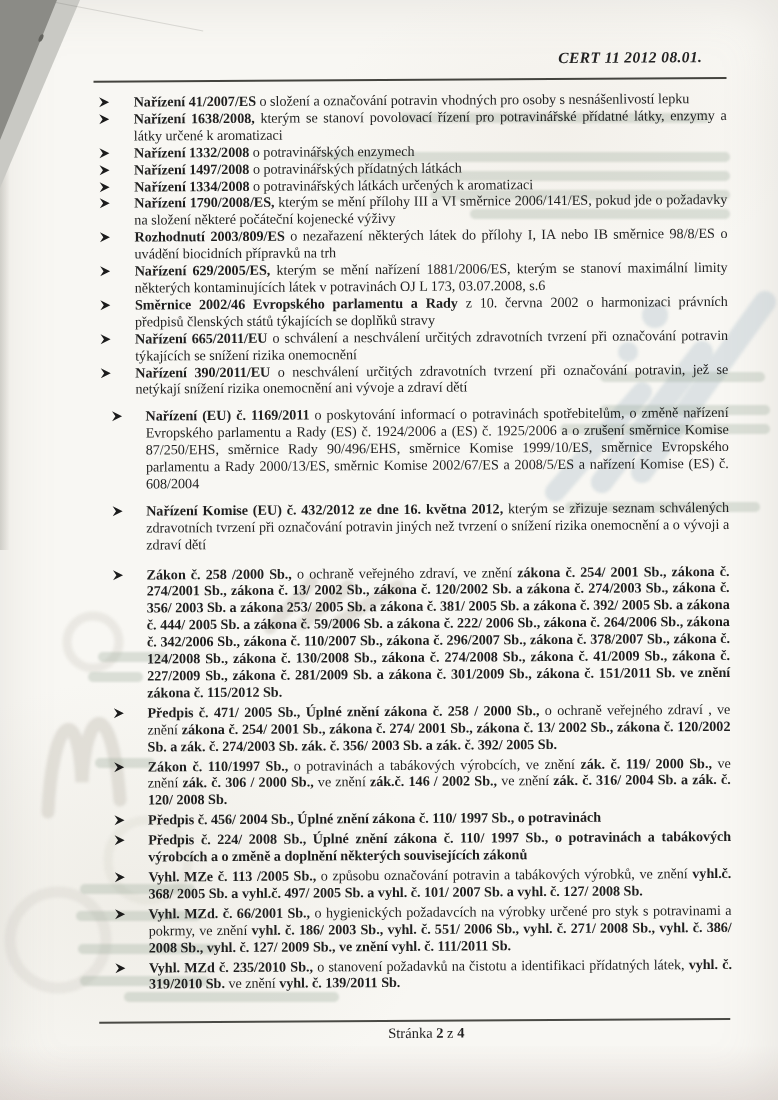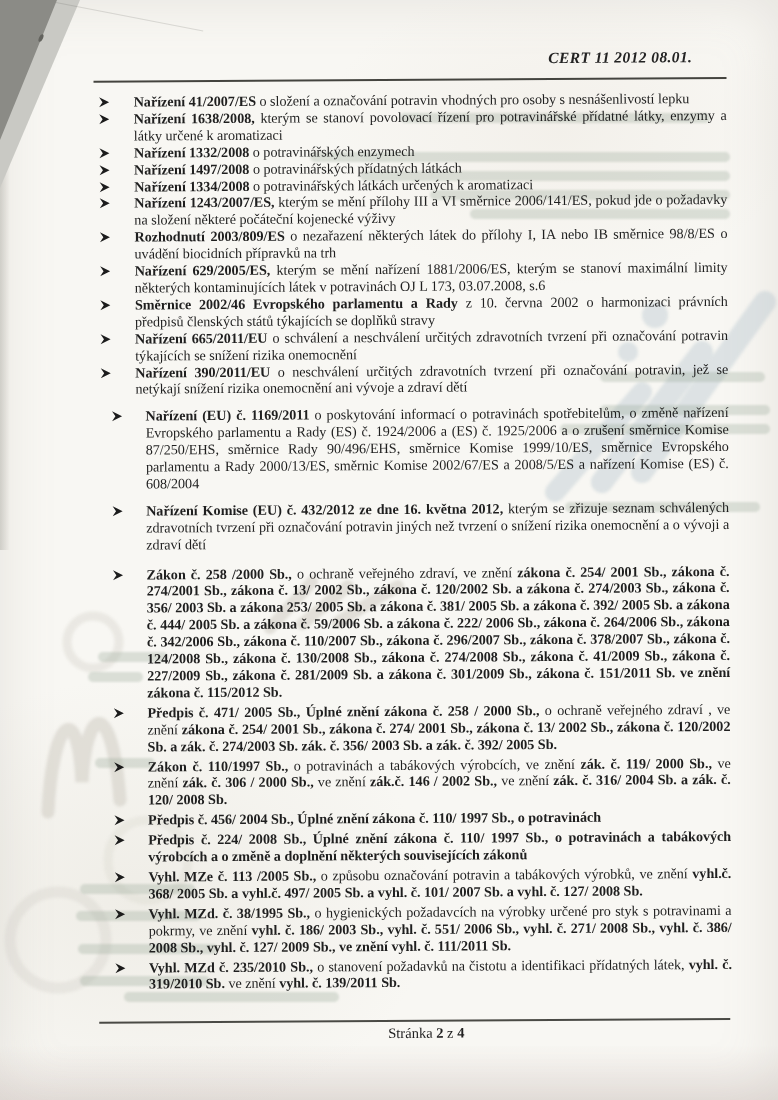--- a/index.html
+++ b/index.html
@@ -24,21 +24,21 @@
         background:rgba(90,90,85,.18);transform:rotate(11deg);transform-origin:left top;}
   .speck{position:absolute;left:39px;top:34px;width:4px;height:8px;z-index:6;
         background:#63635e;border-radius:50%;transform:rotate(25deg);}
   
   .wm{position:absolute;left:0;top:0;z-index:1;filter:blur(1.6px);pointer-events:none;}
   .ghost{position:absolute;height:10px;border-radius:5px;z-index:1;
         background:rgba(148,166,148,.30);filter:blur(1.3px);}
   
   .sheet{position:absolute;inset:0;z-index:10;transform:rotate(-0.35deg);
         transform-origin:389px 0;}
-  .doc-code{position:absolute;top:50px;right:86px;font-size:15.5px;
+  .doc-code{position:absolute;top:50px;right:76px;font-size:15.5px;
         font-style:italic;font-weight:700;letter-spacing:.4px;color:#232323;}
   .top-rule{position:absolute;top:79px;left:93px;width:633px;height:2px;background:#44443f;}
   .law-list{position:absolute;top:92px;left:95px;width:631px;
         font-size:14.2px;line-height:16.9px;color:#1f1f1f;letter-spacing:-0.05px;}
   .li{position:relative;padding-left:38px;text-align:justify;}
   .li.ind{padding-left:48px;}
   .li .bullet{position:absolute;left:3px;top:3px;line-height:0;}
   .li.ind .bullet{left:14px;}
   .gap-l{margin-top:10px;}
   .gap-m{margin-top:13px;}
@@ -110,21 +110,21 @@
               <path d="M0.5 0.5 L10.5 5.5 L0.5 10.5 L3.9 5.5 Z" fill="#1c1c1c"></path>
             </svg></span><span class="txt"><span class="b">Nařízení 1332/2008</span><span> o potravinářských enzymech</span></span></div>
         <div class="li"><span class="bullet"><svg width="11" height="11" viewBox="0 0 11 11">
               <path d="M0.5 0.5 L10.5 5.5 L0.5 10.5 L3.9 5.5 Z" fill="#1c1c1c"></path>
             </svg></span><span class="txt"><span class="b">Nařízení 1497/2008</span><span> o potravinářských přídatných látkách</span></span></div>
         <div class="li"><span class="bullet"><svg width="11" height="11" viewBox="0 0 11 11">
               <path d="M0.5 0.5 L10.5 5.5 L0.5 10.5 L3.9 5.5 Z" fill="#1c1c1c"></path>
             </svg></span><span class="txt"><span class="b">Nařízení 1334/2008</span><span> o potravinářských látkách určených k aromatizaci</span></span></div>
         <div class="li"><span class="bullet"><svg width="11" height="11" viewBox="0 0 11 11">
               <path d="M0.5 0.5 L10.5 5.5 L0.5 10.5 L3.9 5.5 Z" fill="#1c1c1c"></path>
-            </svg></span><span class="txt"><span class="b">Nařízení 1243/2007/ES,</span><span> kterým se mění přílohy III a VI směrnice 2006/141/ES, pokud jde o požadavky na složení některé počáteční kojenecké výživy</span></span></div>
+            </svg></span><span class="txt"><span class="b">Nařízení 1790/2008/ES,</span><span> kterým se mění přílohy III a VI směrnice 2006/141/ES, pokud jde o požadavky na složení některé počáteční kojenecké výživy</span></span></div>
         <div class="li"><span class="bullet"><svg width="11" height="11" viewBox="0 0 11 11">
               <path d="M0.5 0.5 L10.5 5.5 L0.5 10.5 L3.9 5.5 Z" fill="#1c1c1c"></path>
             </svg></span><span class="txt"><span class="b">Rozhodnutí 2003/809/ES</span><span> o nezařazení některých látek do přílohy I, IA nebo IB směrnice 98/8/ES o uvádění biocidních přípravků na trh</span></span></div>
         <div class="li"><span class="bullet"><svg width="11" height="11" viewBox="0 0 11 11">
               <path d="M0.5 0.5 L10.5 5.5 L0.5 10.5 L3.9 5.5 Z" fill="#1c1c1c"></path>
             </svg></span><span class="txt"><span class="b">Nařízení 629/2005/ES,</span><span> kterým se mění nařízení 1881/2006/ES, kterým se stanoví maximální limity některých kontaminujících látek v potravinách OJ L 173, 03.07.2008, s.6</span></span></div>
         <div class="li"><span class="bullet"><svg width="11" height="11" viewBox="0 0 11 11">
               <path d="M0.5 0.5 L10.5 5.5 L0.5 10.5 L3.9 5.5 Z" fill="#1c1c1c"></path>
             </svg></span><span class="txt"><span class="b">Směrnice 2002/46 Evropského parlamentu a Rady</span><span> z 10. června 2002 o harmonizaci právních předpisů členských států týkajících se doplňků stravy</span></span></div>
         <div class="li"><span class="bullet"><svg width="11" height="11" viewBox="0 0 11 11">
@@ -152,21 +152,21 @@
               <path d="M0.5 0.5 L10.5 5.5 L0.5 10.5 L3.9 5.5 Z" fill="#1c1c1c"></path>
             </svg></span><span class="txt"><span class="b">Předpis č. 456/ 2004 Sb., Úplné znění zákona č. 110/ 1997 Sb., o potravinách</span></span></div>
         <div class="li ind gap-s"><span class="bullet"><svg width="11" height="11" viewBox="0 0 11 11">
               <path d="M0.5 0.5 L10.5 5.5 L0.5 10.5 L3.9 5.5 Z" fill="#1c1c1c"></path>
             </svg></span><span class="txt"><span class="b">Předpis č. 224/ 2008 Sb., Úplné znění zákona č. 110/ 1997 Sb., o potravinách a tabákových výrobcích a o změně a doplnění některých souvisejících zákonů</span></span></div>
         <div class="li ind gap-s"><span class="bullet"><svg width="11" height="11" viewBox="0 0 11 11">
               <path d="M0.5 0.5 L10.5 5.5 L0.5 10.5 L3.9 5.5 Z" fill="#1c1c1c"></path>
             </svg></span><span class="txt"><span class="b">Vyhl. MZe č. 113 /2005 Sb.,</span><span> o způsobu označování potravin a tabákových výrobků, ve znění </span><span class="b">vyhl.č. 368/ 2005 Sb. a vyhl.č. 497/ 2005 Sb. a vyhl. č. 101/ 2007 Sb. a vyhl. č. 127/ 2008 Sb.</span></span></div>
         <div class="li ind gap-s"><span class="bullet"><svg width="11" height="11" viewBox="0 0 11 11">
               <path d="M0.5 0.5 L10.5 5.5 L0.5 10.5 L3.9 5.5 Z" fill="#1c1c1c"></path>
-            </svg></span><span class="txt"><span class="b">Vyhl. MZd. č. 38/1995 Sb.,</span><span> o hygienických požadavcích na výrobky určené pro styk s potravinami a pokrmy, ve znění </span><span class="b">vyhl. č. 186/ 2003 Sb., vyhl. č. 551/ 2006 Sb., vyhl. č. 271/ 2008 Sb., vyhl. č. 386/ 2008 Sb., vyhl. č. 127/ 2009 Sb., ve znění vyhl. č. 111/2011 Sb.</span></span></div>
+            </svg></span><span class="txt"><span class="b">Vyhl. MZd. č. 66/2001 Sb.,</span><span> o hygienických požadavcích na výrobky určené pro styk s potravinami a pokrmy, ve znění </span><span class="b">vyhl. č. 186/ 2003 Sb., vyhl. č. 551/ 2006 Sb., vyhl. č. 271/ 2008 Sb., vyhl. č. 386/ 2008 Sb., vyhl. č. 127/ 2009 Sb., ve znění vyhl. č. 111/2011 Sb.</span></span></div>
         <div class="li ind gap-s"><span class="bullet"><svg width="11" height="11" viewBox="0 0 11 11">
               <path d="M0.5 0.5 L10.5 5.5 L0.5 10.5 L3.9 5.5 Z" fill="#1c1c1c"></path>
             </svg></span><span class="txt"><span class="b">Vyhl. MZd č. 235/2010 Sb.,</span><span> o stanovení požadavků na čistotu a identifikaci přídatných látek, </span><span class="b">vyhl. č. 319/2010 Sb.</span><span> ve znění </span><span class="b">vyhl. č. 139/2011 Sb.</span></span></div>
       </div>
     <div class="foot-rule"></div>
     <div class="foot-text" id="foot-text"><span>Stránka </span><span class="b">2</span><span> z </span><span class="b">4</span></div>
   </div>
 
 </div>
 

